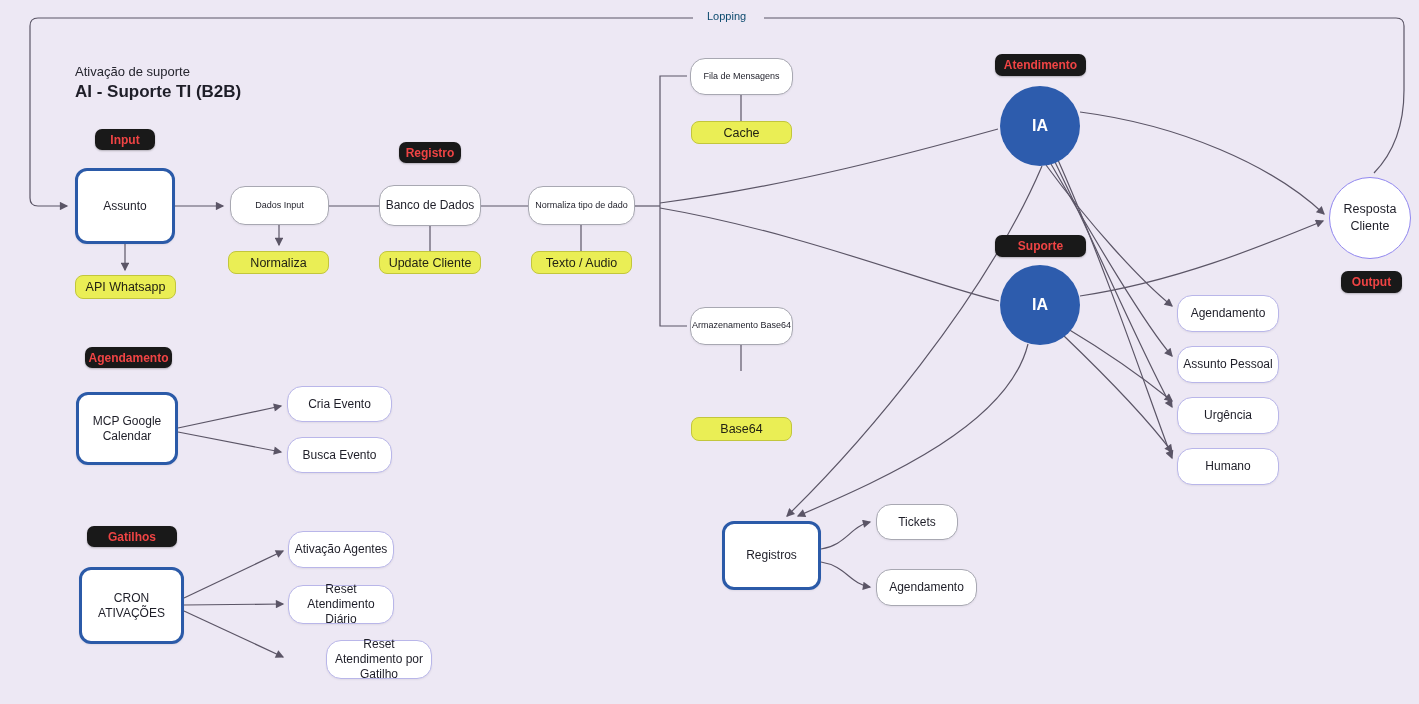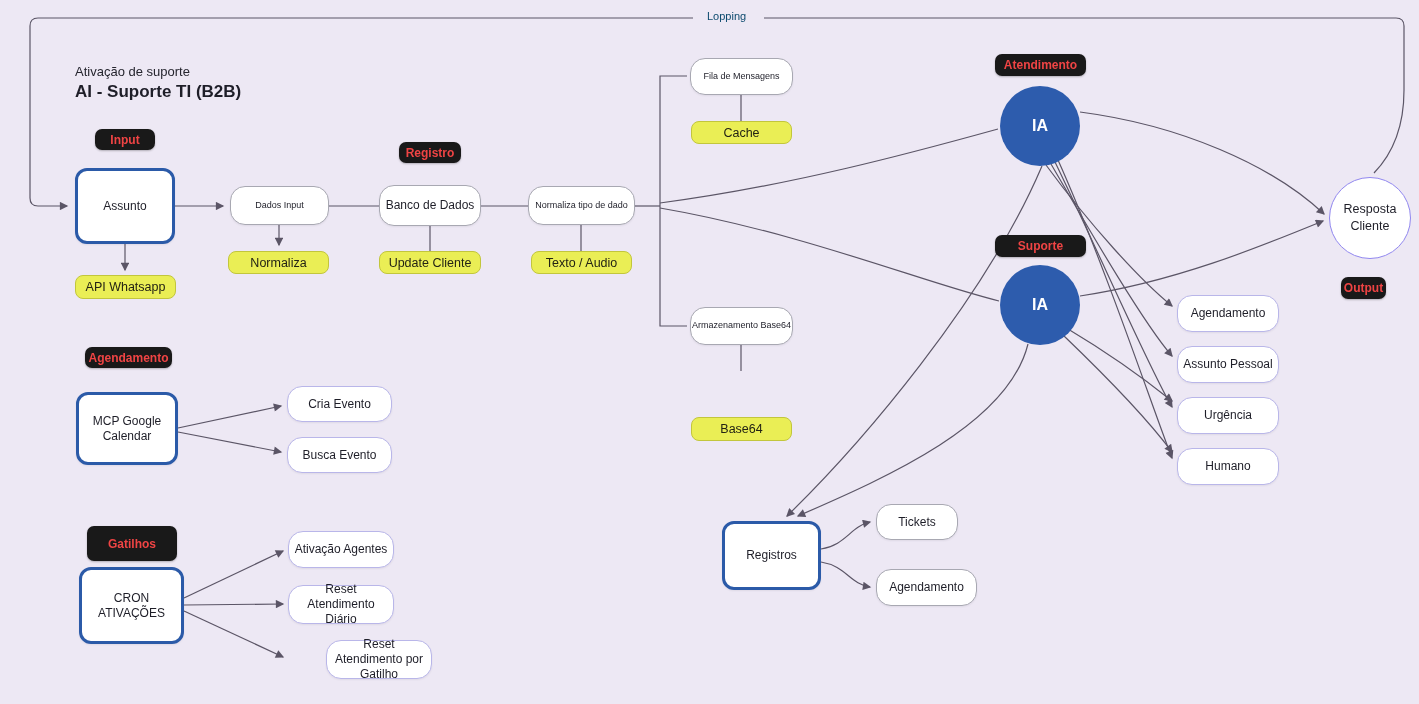--- a/index.html
+++ b/index.html
@@ -101,23 +101,23 @@
 
   <div class="heading" style="left:75px;top:64px;">
     <div class="sub">Ativação de suporte</div>
     <div class="main">AI - Suporte TI (B2B)</div>
   </div>
 
   <div class="badge" style="left:95px;top:129px;width:60px;height:21px;">Input</div>
   <div class="badge" style="left:399px;top:142px;width:62px;height:21px;">Registro</div>
   <div class="badge" style="left:995px;top:54px;width:91px;height:22px;">Atendimento</div>
   <div class="badge" style="left:995px;top:235px;width:91px;height:22px;">Suporte</div>
-  <div class="badge" style="left:1341px;top:277px;width:45px;height:22px;">Output</div>
+  <div class="badge" style="left:1341px;top:271px;width:61px;height:22px;">Output</div>
   <div class="badge" style="left:85px;top:347px;width:87px;height:21px;">Agendamento</div>
-  <div class="badge" style="left:87px;top:526px;width:90px;height:35px;">Gatilhos</div>
+  <div class="badge" style="left:87px;top:526px;width:90px;height:21px;">Gatilhos</div>
 
   <div class="node blue-strong" style="left:75px;top:168px;width:100px;height:76px;">Assunto</div>
   <div class="chip" style="left:75px;top:275px;width:101px;height:24px;">API Whatsapp</div>
 
   <div class="node small" style="left:230px;top:186px;width:99px;height:39px;">Dados Input</div>
   <div class="chip" style="left:228px;top:251px;width:101px;height:23px;">Normaliza</div>
 
   <div class="node" style="left:379px;top:185px;width:102px;height:41px;">Banco de Dados</div>
   <div class="chip" style="left:379px;top:251px;width:102px;height:23px;">Update Cliente</div>
 

